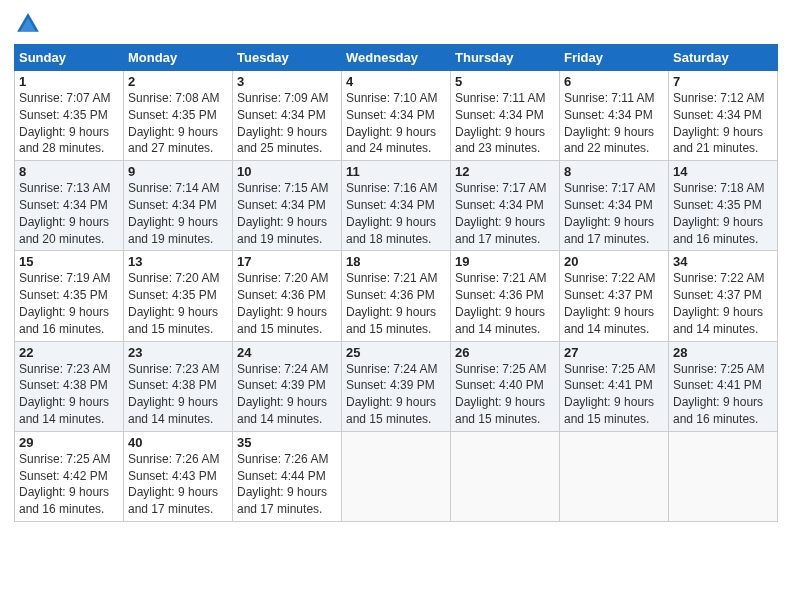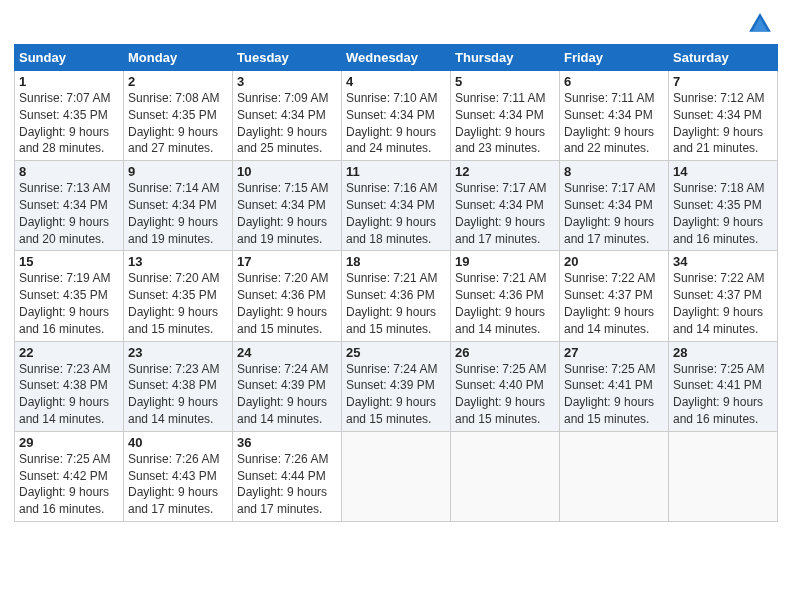--- a/index.html
+++ b/index.html
@@ -10,21 +10,20 @@
       height: 612px;
       overflow: hidden;
     }
     .page {
       width: 792px;
       height: 532px;
       background: #fff;
       display: flex;
       flex-direction: column;
       padding: 10px 14px 10px 14px;
-      align-items: flex-end;
     }
     .top-section {
       display: flex;
       justify-content: space-between;
       align-items: flex-start;
       margin-bottom: 6px;
     }
     .logo {
       display: flex;
       align-items: center;
@@ -381,21 +380,21 @@
       </td>
           <td>
         <span class="day-number">40</span>
         <div class="day-info">
           Sunrise: 7:26 AM<br>
           Sunset: 4:43 PM<br>
           Daylight: 9 hours and 17 minutes.
         </div>
       </td>
           <td>
-        <span class="day-number">36</span>
+        <span class="day-number">35</span>
         <div class="day-info">
           Sunrise: 7:26 AM<br>
           Sunset: 4:44 PM<br>
           Daylight: 9 hours and 17 minutes.
         </div>
       </td>
           <td class="empty-cell"></td>
           <td class="empty-cell"></td>
           <td class="empty-cell"></td>
           <td class="empty-cell"></td>

